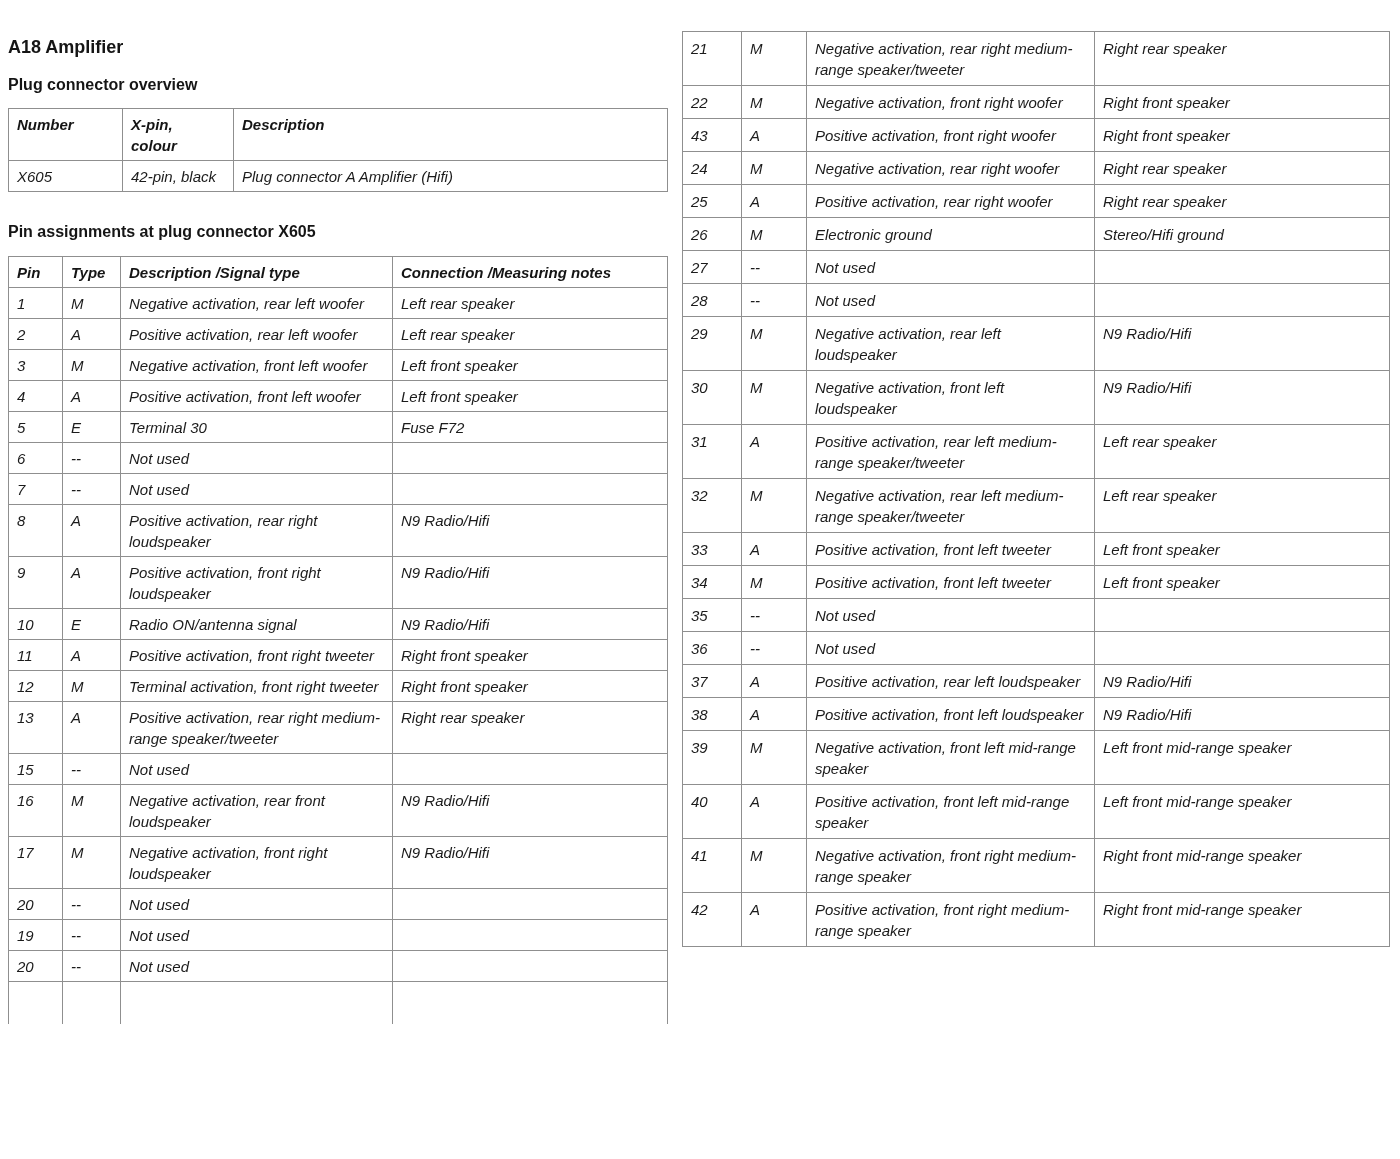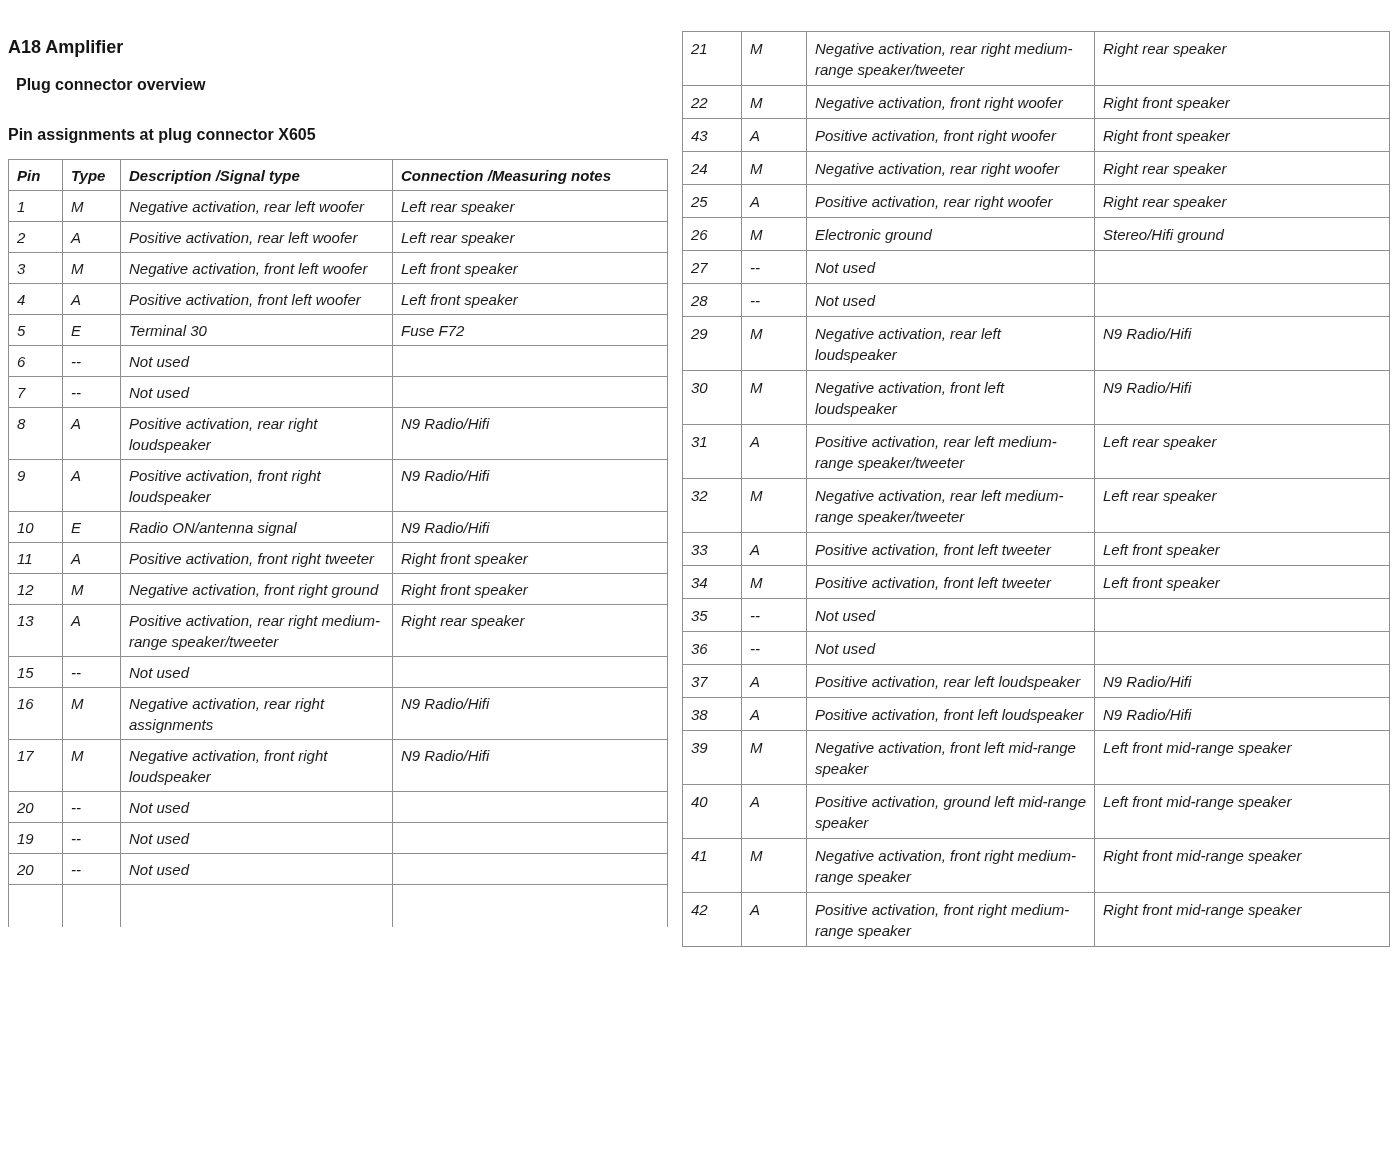--- a/index.html
+++ b/index.html
@@ -15,21 +15,21 @@
 
   .left-col  { position: absolute; left: 8px;   top: 0;    width: 659px; }
   .right-col { position: absolute; left: 682px; top: 31px; width: 707px; }
 
   h1.doc-title {
     font-size: 18px; line-height: 23px; font-weight: bold;
     margin: 36px 0 0 0; color: #151515;
   }
   h2.section-heading {
     font-size: 16px; line-height: 20px; font-weight: bold;
-    margin: 16px 0 13px 8px; color: #151515;
+    margin: 16px 0 13px 0; color: #151515;
   }
   h2.pin-heading { margin: 30px 0 14px 0; }
 
   table.data-table {
     border-collapse: collapse;
     table-layout: fixed;
     width: 659px;
     font-style: italic;
   }
   table.right-table { width: 707px; }
@@ -53,20 +53,42 @@
 <body>
 
 <div class="page">
 
   <div class="left-col">
 
     <h1 class="doc-title">A18 Amplifier</h1>
 
     <h2 class="section-heading">Plug connector overview</h2>
 
+    <table class="data-table">
+      <colgroup>
+        <col style="width:114px">
+          <col style="width:111px">
+          <col style="width:434px">
+      </colgroup>
+      <thead>
+          <tr>
+            <th>Number</th>
+            <th>X-pin,
+colour</th>
+            <th>Description</th>
+          </tr>
+        </thead>
+      <tbody>
+          <tr>
+            <td>X605</td>
+            <td>42-pin, black</td>
+            <td>Plug connector A Amplifier (Hifi)</td>
+          </tr>
+        </tbody>
+    </table>
 
     <h2 class="section-heading pin-heading">Pin assignments at plug connector X605</h2>
 
     <table class="data-table">
       <colgroup>
         <col style="width:54px">
           <col style="width:58px">
           <col style="width:272px">
           <col style="width:275px">
       </colgroup>
@@ -141,39 +163,39 @@
           </tr>
           <tr>
             <td>11</td>
             <td>A</td>
             <td>Positive activation, front right tweeter</td>
             <td>Right front speaker</td>
           </tr>
           <tr>
             <td>12</td>
             <td>M</td>
-            <td>Negative activation, front right ground</td>
+            <td>Terminal activation, front right tweeter</td>
             <td>Right front speaker</td>
           </tr>
           <tr>
             <td>13</td>
             <td>A</td>
             <td>Positive activation, rear right medium-range speaker/tweeter</td>
             <td>Right rear speaker</td>
           </tr>
           <tr>
             <td>15</td>
             <td>--</td>
             <td>Not used</td>
             <td></td>
           </tr>
           <tr>
             <td>16</td>
             <td>M</td>
-            <td>Negative activation, rear right assignments</td>
+            <td>Negative activation, rear front loudspeaker</td>
             <td>N9 Radio/Hifi</td>
           </tr>
           <tr>
             <td>17</td>
             <td>M</td>
             <td>Negative activation, front right loudspeaker</td>
             <td>N9 Radio/Hifi</td>
           </tr>
           <tr>
             <td>20</td>
@@ -325,21 +347,21 @@
           </tr>
           <tr>
             <td>39</td>
             <td>M</td>
             <td>Negative activation, front left mid-range speaker</td>
             <td>Left front mid-range speaker</td>
           </tr>
           <tr>
             <td>40</td>
             <td>A</td>
-            <td>Positive activation, ground left mid-range speaker</td>
+            <td>Positive activation, front left mid-range speaker</td>
             <td>Left front mid-range speaker</td>
           </tr>
           <tr>
             <td>41</td>
             <td>M</td>
             <td>Negative activation, front right medium-range speaker</td>
             <td>Right front mid-range speaker</td>
           </tr>
           <tr>
             <td>42</td>

